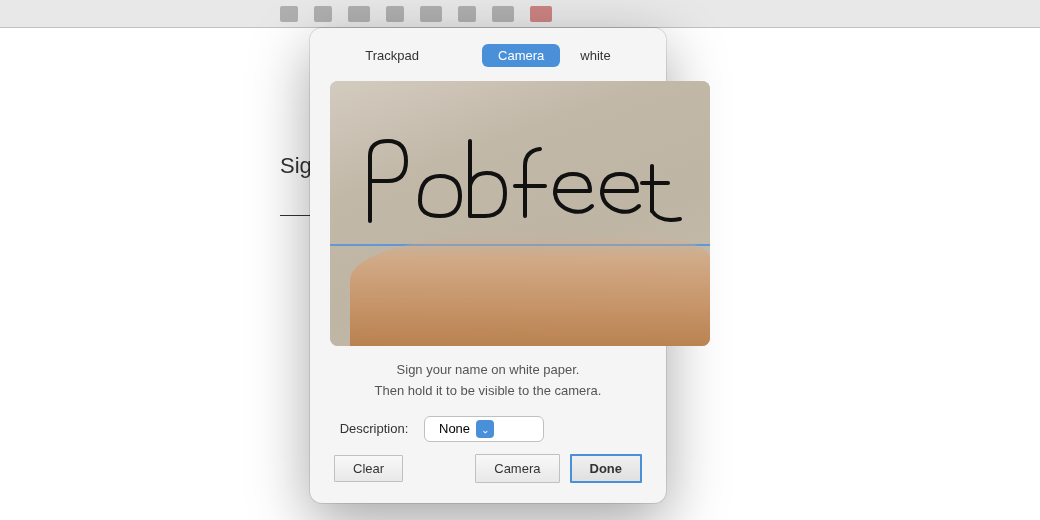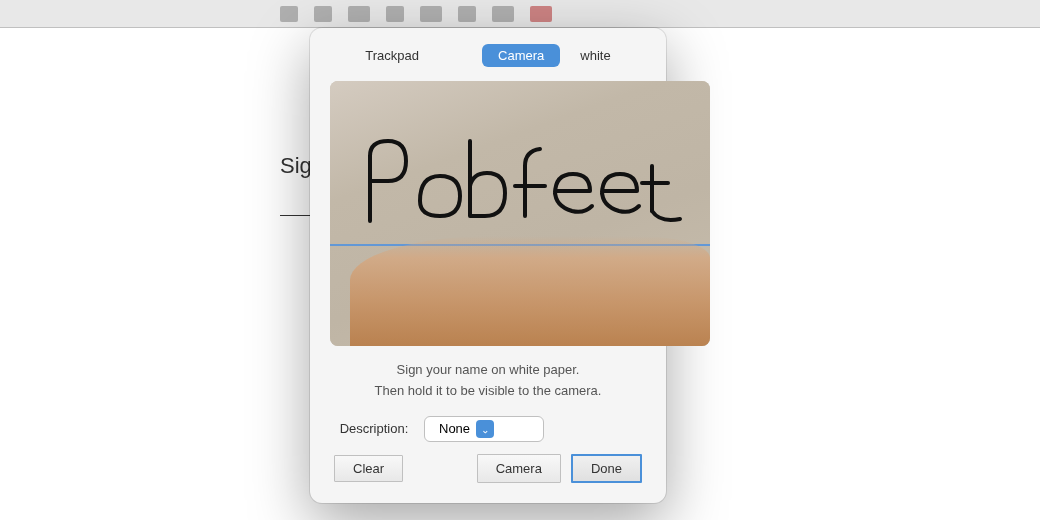--- a/index.html
+++ b/index.html
@@ -223,21 +223,21 @@
 
     .btn-right-group {
       display: flex;
       gap: 10px;
     }
 
     .btn-done {
       background: linear-gradient(180deg, #f0f0f0 0%, #e0e0e0 100%);
       border: 2px solid #4a90d9;
       color: #333;
-      font-weight: 400;
+      font-weight: 700;
       text-align: right;
     }
 
     
     .instruction-text {
       text-align: center;
       font-size: 13px;
       color: #555;
       line-height: 1.6;
       margin-bottom: 14px;

